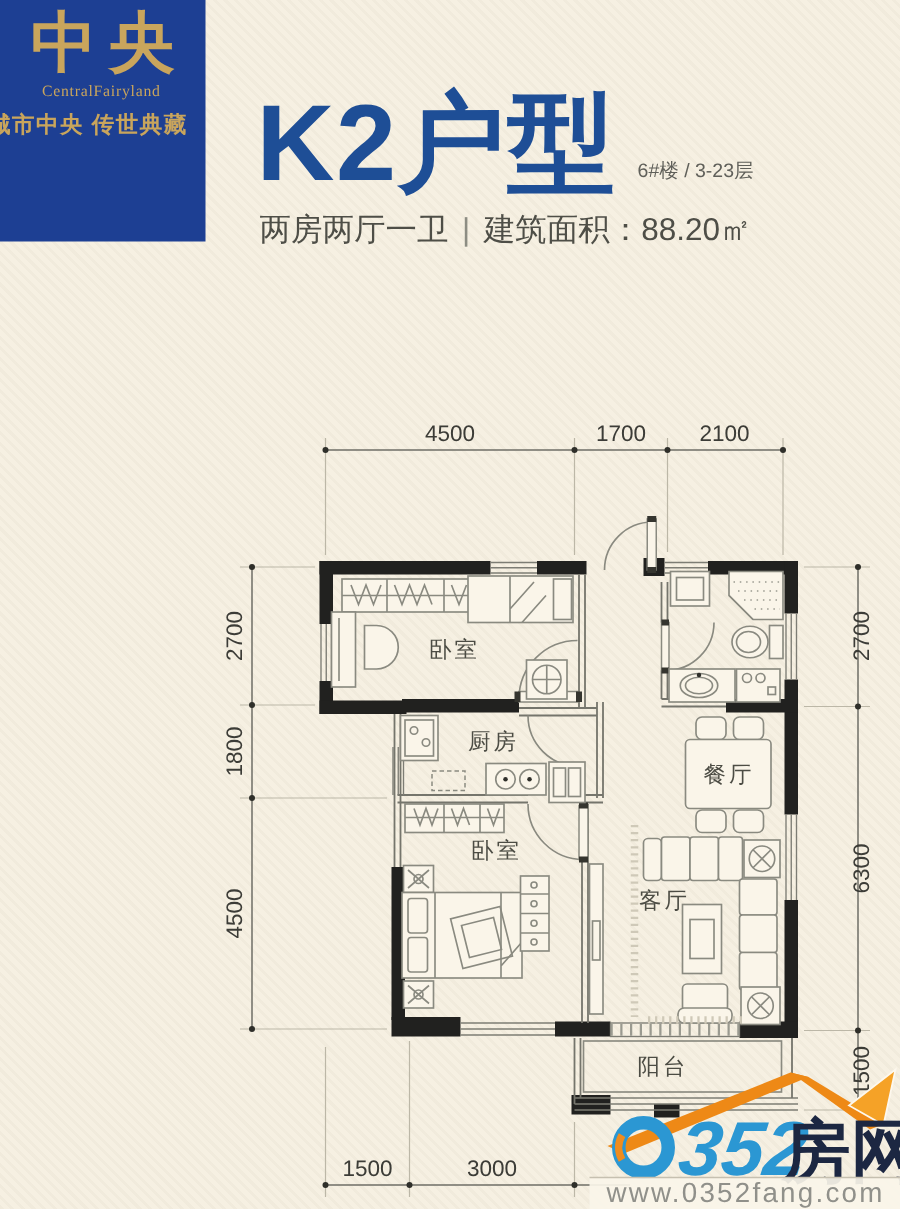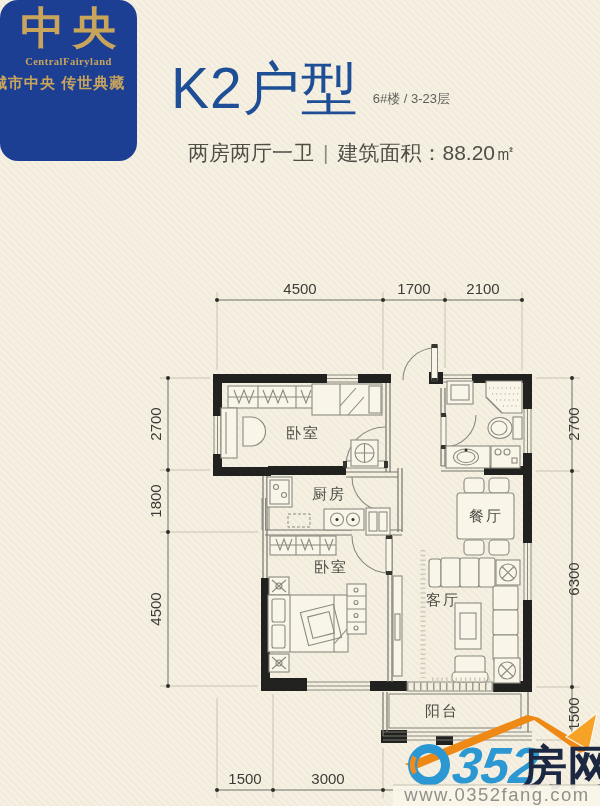--- a/index.html
+++ b/index.html
@@ -3,33 +3,33 @@
 <meta charset="utf-8">
 <style>
   html,body{margin:0;padding:0;}
   .page{
     position:relative; width:600px; height:806px; overflow:hidden;
     background-color:#f6f0e2;
     background-image:repeating-linear-gradient(45deg, rgba(120,110,80,0.04) 0 2px, rgba(0,0,0,0) 2px 5px);
     font-family:"Liberation Sans", sans-serif;
   }
   
-  .brand{position:absolute;left:0;top:0;width:137px;height:161px;background:#1d3f93;overflow:hidden;border-radius:18px;}
+  .brand{position:absolute;left:0;top:0;width:137px;height:161px;background:#1d3f93;overflow:hidden;}
   .brand-cn{margin-top:5px;text-align:center;font-family:"Liberation Serif","DejaVu Serif",serif;
     font-weight:bold;font-size:44px;line-height:48px;color:#c9a55c;}
   .brand-cn span{display:block;letter-spacing:8px;text-indent:8px;}
-  .brand-en{text-align:center;font-family:"Liberation Serif",serif;font-weight:bold;
-    font-size:10.5px;color:#c9a55c;margin-top:3px;letter-spacing:0.5px;}
+  .brand-en{text-align:left;font-family:"Liberation Serif",serif;font-weight:normal;
+    font-size:10.5px;color:#c9a55c;margin-top:3px;letter-spacing:0.5px;margin-left:28px;}
   .brand-tagline{font-weight:bold;font-size:15px;color:#c9a55c;margin-top:7px;margin-left:-8px;
     white-space:nowrap;letter-spacing:1px;}
   
   .header{position:absolute;left:171px;top:60px;display:flex;align-items:flex-end;gap:14px;}
-  .title{font-size:57px;font-weight:normal;color:#1e4e96;letter-spacing:1px;line-height:1;}
+  .title{font-size:72px;font-weight:bold;color:#1e4e96;letter-spacing:1px;line-height:1;}
   .unit{font-size:13px;color:#60605a;padding-bottom:9px;white-space:nowrap;}
-  .subtitle{position:absolute;left:188px;top:139px;font-size:21px;color:#4e4e47;white-space:nowrap;text-align:center;}
+  .subtitle{position:absolute;left:173px;top:139px;font-size:21px;color:#4e4e47;white-space:nowrap;text-align:center;}
   .subtitle .sep{color:#8d8d83;margin:0 9px;font-weight:normal;}
   
   .plan{position:absolute;left:0;top:0;}
   .w{fill:#21211f;}
   .tl{stroke:#75756c;stroke-width:1.2;fill:none;}
   .fx{stroke:#8a8a80;stroke-width:1.1;fill:#faf5e9;}
   .fxn{stroke:#8a8a80;stroke-width:1.1;fill:none;}
   .door{stroke:#8a8a80;stroke-width:1.1;fill:none;}
   .leaf{fill:#faf5e9;stroke:#8a8a80;stroke-width:1;}
   .cap{fill:#35352f;}

